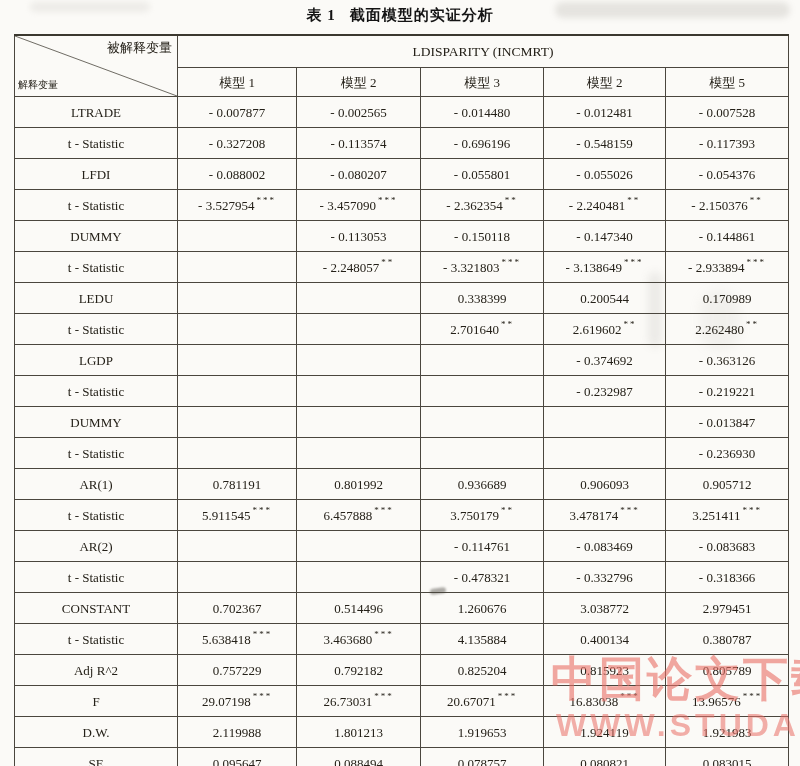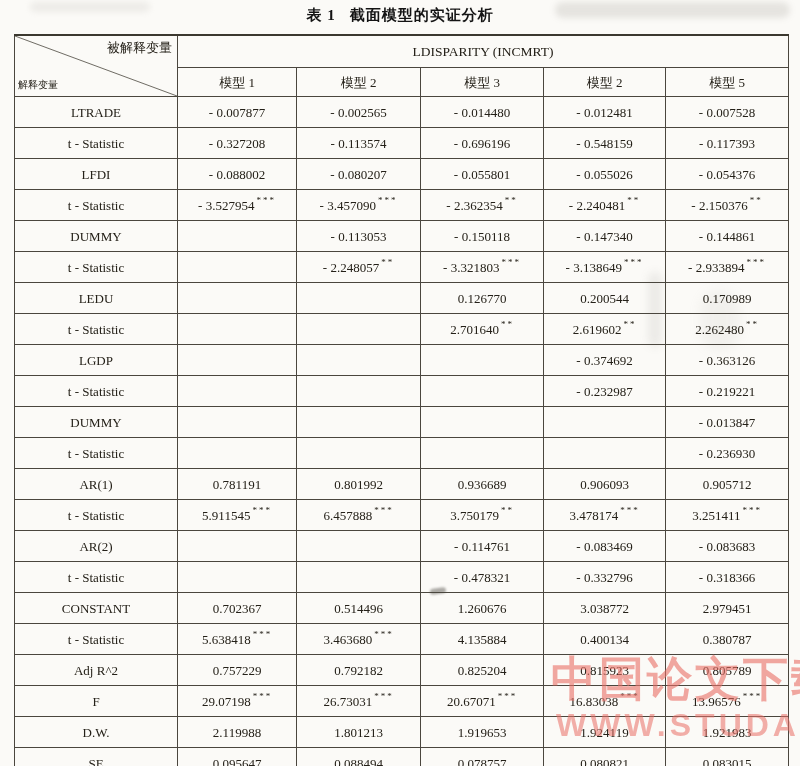--- a/index.html
+++ b/index.html
@@ -149,21 +149,21 @@
             <td></td>
             <td>- 2.248057<sup class="stars">**</sup></td>
             <td>- 3.321803<sup class="stars">***</sup></td>
             <td>- 3.138649<sup class="stars">***</sup></td>
             <td>- 2.933894<sup class="stars">***</sup></td>
           </tr>
           <tr>
             <td>LEDU</td>
             <td></td>
             <td></td>
-            <td>0.126770</td>
+            <td>0.338399</td>
             <td>0.200544</td>
             <td>0.170989</td>
           </tr>
           <tr>
             <td>t - Statistic</td>
             <td></td>
             <td></td>
             <td>2.701640<sup class="stars">**</sup></td>
             <td>2.619602<sup class="stars">**</sup></td>
             <td>2.262480<sup class="stars">**</sup></td>

